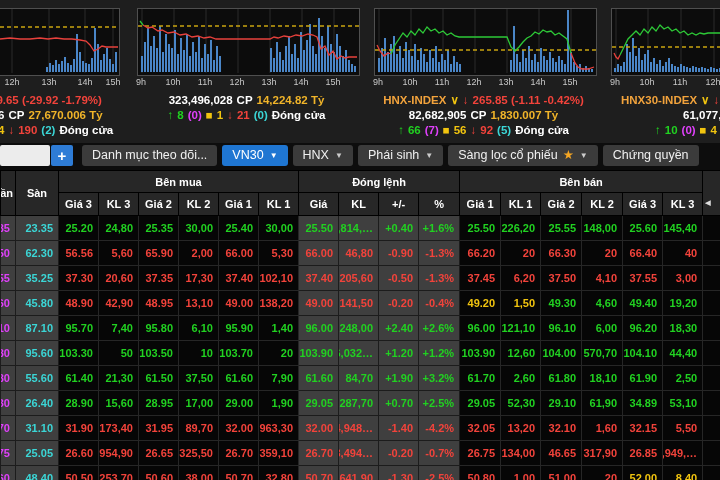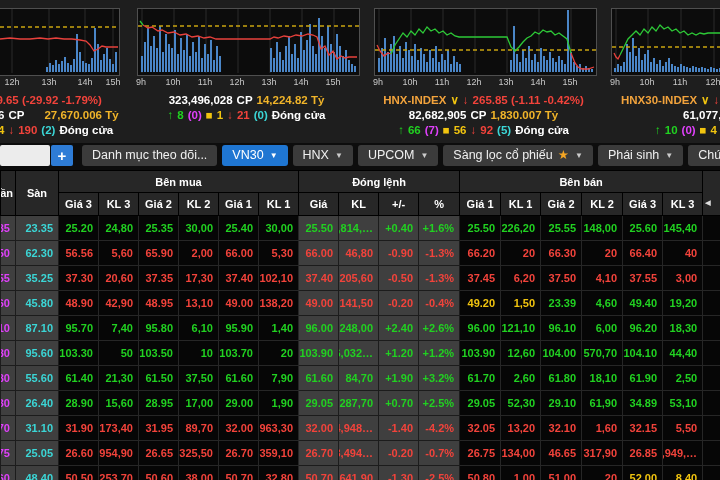--- a/index.html
+++ b/index.html
@@ -93,21 +93,21 @@
             </svg>
           </div>
           <div class="times">
             <span style="left: 1px;">12h</span>
             <span style="left: 38px;">13h</span>
             <span style="left: 74px;">14h</span>
             <span style="left: 102px;">15h</span>
           </div>
           <div class="info">
             <div class="l1"><span class="tok" style="color: rgb(242, 67, 59);">1,639.65 (-29.92 -1.79%)</span></div>
-            <div class="l2"><span class="tok" style="color: rgb(255, 255, 255);">6</span><span class="tok" style="color: rgb(255, 255, 255);">CP</span><span class="tok" style="color: rgb(240, 180, 41); margin-left: 16px;">27,670.006 Tỷ</span></div>
+            <div class="l2"><span class="tok" style="color: rgb(255, 255, 255);">6</span><span class="tok" style="color: rgb(255, 255, 255);">CP</span><span class="tok" style="color: rgb(240, 180, 41);">27,670.006 Tỷ</span></div>
             <div class="l3"><span class="tok" style="color: rgb(241, 196, 15);">4</span><span class="tok" style="color: rgb(242, 67, 59);">↓</span><span class="tok" style="color: rgb(242, 67, 59);">190</span><span class="tok" style="color: rgb(59, 214, 214);">(2)</span><span class="tok" style="color: rgb(255, 255, 255);">Đóng cửa</span></div>
           </div>
         </div>
         <div class="panel p2" style="left: 137px; width: 223px;">
           <div class="chart-box" style="width: 221px;">
             <svg width="221" height="64">
               <line x1="4" y1="0" x2="4" y2="64" stroke="#2a2a2a" stroke-width="1"></line>
               <line x1="36" y1="0" x2="36" y2="64" stroke="#2a2a2a" stroke-width="1"></line>
               <line x1="68" y1="0" x2="68" y2="64" stroke="#2a2a2a" stroke-width="1"></line>
               <line x1="100" y1="0" x2="100" y2="64" stroke="#2a2a2a" stroke-width="1"></line>
@@ -339,23 +339,22 @@
       </div>
   </div>
 
   <div id="toolbar">
     <input id="search" type="text" style="">
     <div id="addbtn">+</div>
     <div id="tabs">
         <div class="tab"><span>Danh mục theo dõi...</span></div>
         <div class="tab active"><span>VN30</span><span class="chev">▼</span></div>
         <div class="tab"><span>HNX</span><span class="chev">▼</span></div>
-        <div class="tab"><span>UPCOM</span><span class="chev">▼</span></div>
+        <div class="tab"><span>Phái sinh</span><span class="chev">▼</span></div>
         <div class="tab"><span>Sàng lọc cổ phiếu</span><span class="star">★</span><span class="chev">▼</span></div>
-        <div class="tab"><span>Phái sinh</span><span class="chev">▼</span></div>
         <div class="tab"><span>Chứng quyền</span></div>
       </div>
   </div>
 
   <table id="board">
       <colgroup>
         <col style="width: 15px;">
         <col style="width: 43px;">
         <col style="width: 40px;">
         <col style="width: 40px;">
@@ -616,21 +615,21 @@
           <td class="gray">
             <div class="num c-r">-0.4%</div>
           </td>
           <td>
             <div class="num c-y">49.20</div>
           </td>
           <td>
             <div class="num c-y">1,50</div>
           </td>
           <td>
-            <div class="num c-g">23.39</div>
+            <div class="num c-g">49.30</div>
           </td>
           <td>
             <div class="num c-g">4,60</div>
           </td>
           <td>
             <div class="num c-g">49.40</div>
           </td>
           <td>
             <div class="num c-g">19,20</div>
           </td>

